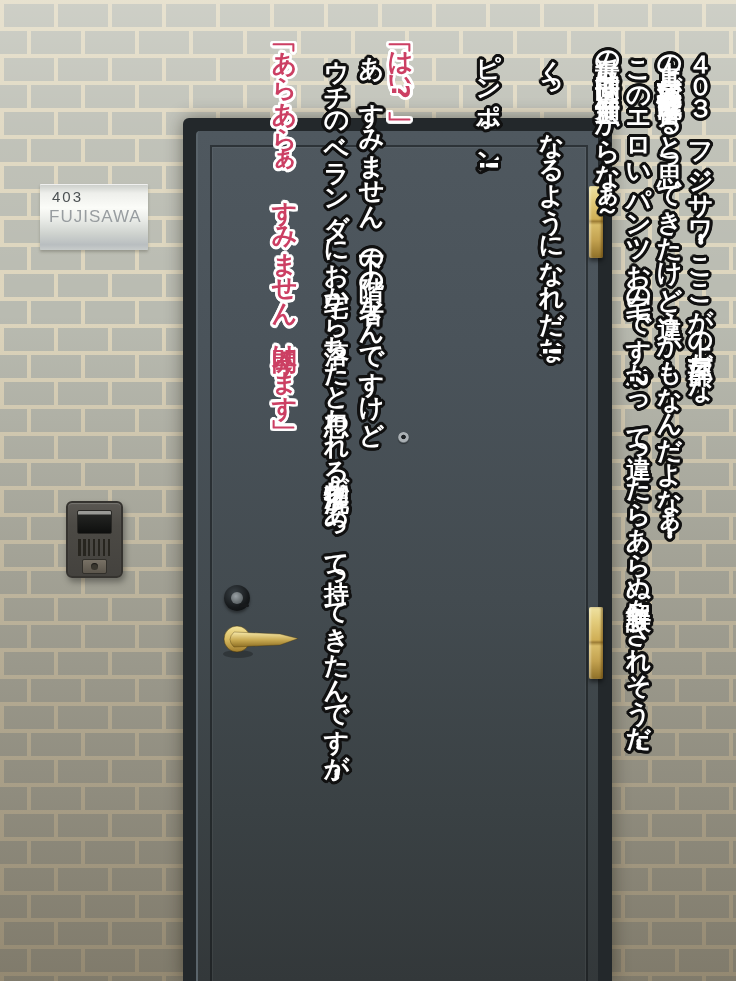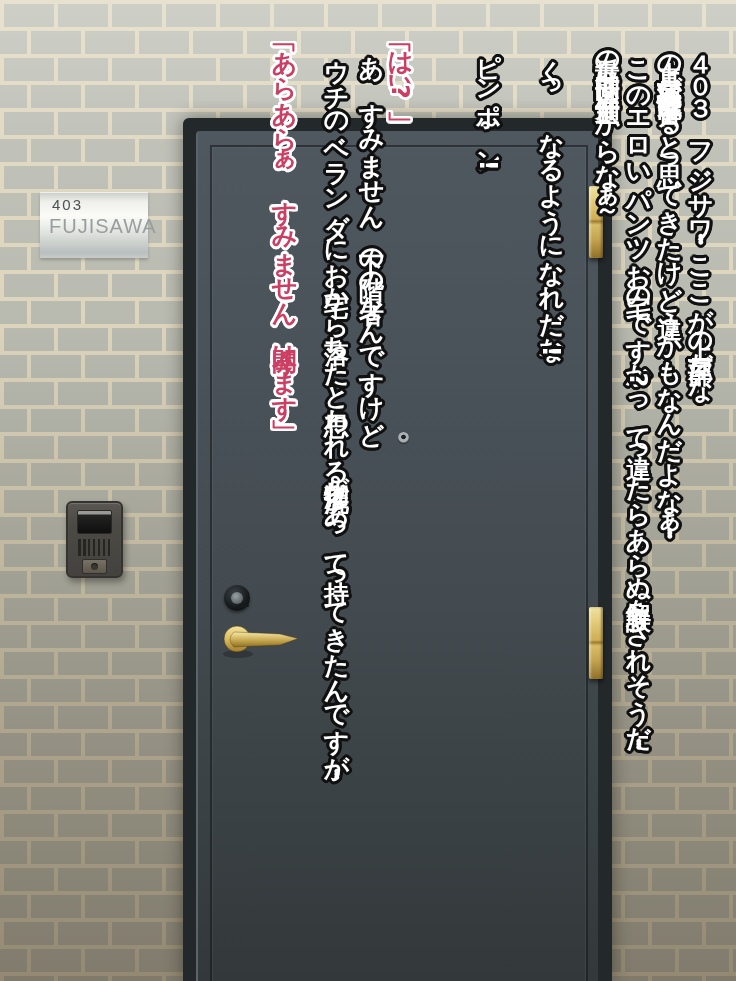--- a/index.html
+++ b/index.html
@@ -61,32 +61,32 @@
   .hinge {
     position:absolute; left:589px; width:14px; height:72px; border-radius:2px;
     background:linear-gradient(180deg,#efe2a2 0%,#e3cc7c 20%,#cfae55 46%,#9c7c34 49%,#d8bc69 54%,#c3a250 75%,#8f7028 100%);
     box-shadow:0 3px 4px rgba(0,0,0,.5), inset -2px 0 2px rgba(90,60,10,.5), inset 2px 0 2px rgba(255,255,240,.35);
   }
   .hinge-top { top:186px; }
   .hinge-bottom { top:607px; }
 
   
   .nameplate {
-    position:absolute; left:40px; top:192px; width:108px; height:66px; border-radius:1px;
+    position:absolute; left:40px; top:184px; width:108px; height:66px; border-radius:1px;
     background:linear-gradient(180deg,#c9ccc8 0%,#eeefeb 14%,#fbfcf8 36%,#eceeea 52%,#cfd3cf 75%,#b9bec0 92%,#c8cccb 100%);
     box-shadow:0 2px 3px rgba(40,35,20,.25), inset 0 1px 0 rgba(255,255,255,.7);
   }
   .np-room {
     position:absolute; left:12px; top:4px;
     font-size:15px; color:#4c5153; letter-spacing:2px;
     font-family:"Liberation Sans", sans-serif;
   }
   .np-name {
     position:absolute; left:9px; top:23px;
-    font-size:20px; color:#989da0; letter-spacing:1px;
+    font-size:17px; color:#989da0; letter-spacing:1px;
     font-family:"Liberation Sans", sans-serif;
   }
 
   
   .intercom {
     position:absolute; left:66px; top:501px; width:57px; height:77px; box-sizing:border-box;
     background:linear-gradient(180deg,#5a5752 0%,#4c4a45 30%,#44423e 100%);
     border:2px solid #35332f; border-radius:6px;
     box-shadow:2px 4px 6px rgba(0,0,0,.35), inset 0 1px 1px rgba(255,255,255,.18);
   }

